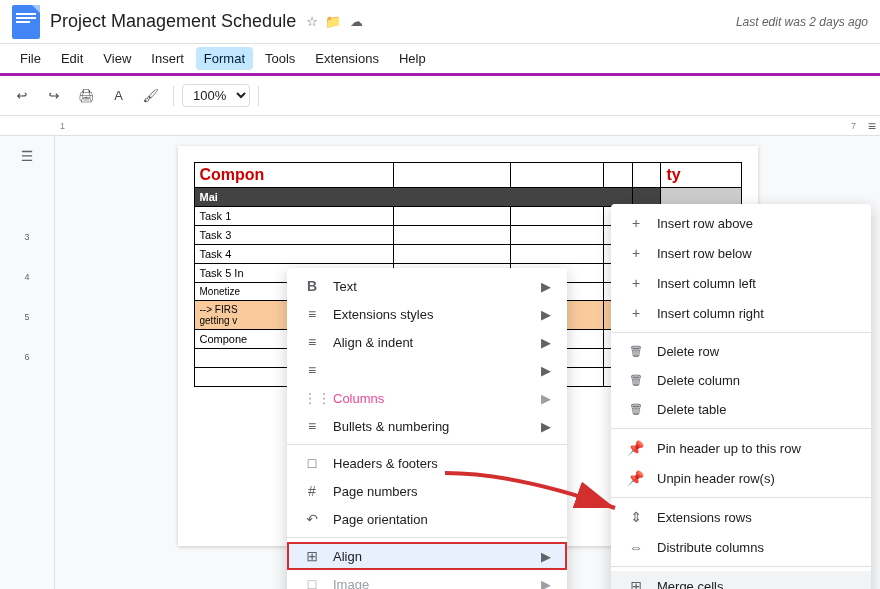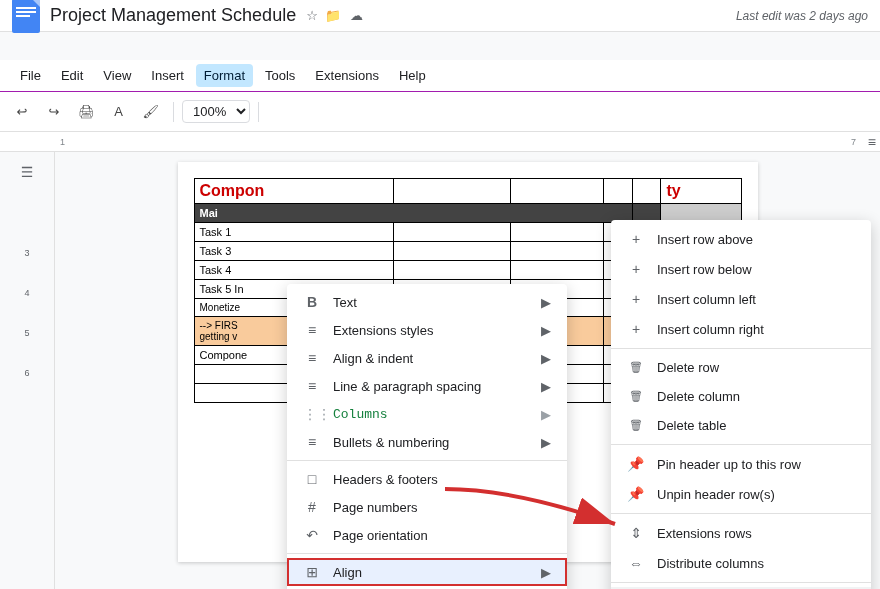--- a/index.html
+++ b/index.html
@@ -1,31 +1,31 @@
 <!DOCTYPE html>
 <html><head>
   <meta charset="utf-8">
   <style>
     * { margin: 0; padding: 0; box-sizing: border-box; }
     body { font-family: 'Arial', sans-serif; font-size: 13px; background: #f8f9fa; width: 880px; height: 589px; overflow: hidden; position: relative; }
 
     
     .title-bar {
-      display: flex; align-items: center; padding: 8px 12px; background: #fff; height: 32px;
+      display: flex; align-items: center; padding: 8px 12px; background: #fff; height: 44px;
       border-bottom: 1px solid #e0e0e0;
     }
     .doc-icon { width: 28px; height: 34px; margin-right: 10px; }
     .title-text { font-size: 18px; color: #202124; font-weight: 400; }
     .title-icons { display: flex; gap: 8px; margin-left: 10px; color: #5f6368; }
     .last-edit { margin-left: auto; font-size: 12px; color: #5f6368; font-style: italic; }
 
     
     .menu-bar {
       display: flex; align-items: center; padding: 0 12px; background: #fff; height: 32px;
-      border-bottom: 1px solid #a21caf; gap: 4px; margin-top: 28px;
+      border-bottom: 3px solid #a21caf; gap: 4px;
     }
     .menu-item {
       padding: 4px 8px; font-size: 13px; color: #202124; cursor: pointer; border-radius: 4px;
     }
     .menu-item.active { background: #c2e7ff; color: #001d35; }
 
     
     .toolbar {
       display: flex; align-items: center; padding: 4px 8px; background: #fff; height: 40px;
       border-bottom: 1px solid #e0e0e0; gap: 4px;
@@ -287,26 +287,25 @@
         <span>Extensions styles</span>
         <span class="arrow">▶</span>
       </div>
       <div class="format-dropdown-item">
         <span class="icon">≡</span>
         <span>Align &amp; indent</span>
         <span class="arrow">▶</span>
       </div>
       <div class="format-dropdown-item">
         <span class="icon">≡</span>
-        <span>Line &amp; paragraph spacing</span>
         <span class="arrow">▶</span>
       </div>
       <div class="format-dropdown-item">
         <span class="icon format-item-disabled">⋮⋮</span>
-        <span style="color:#15803d;font-family:Liberation Mono, monospace;">Columns</span>
+        <span style="color:#ec4899;">Columns</span>
         <span class="arrow" style="color:#9aa0a6;">▶</span>
       </div>
       <div class="format-dropdown-item">
         <span class="icon">≡</span>
         <span>Bullets &amp; numbering</span>
         <span class="arrow">▶</span>
       </div>
       <div class="format-dropdown-divider"></div>
       <div class="format-dropdown-item">
         <span class="icon">□</span>

